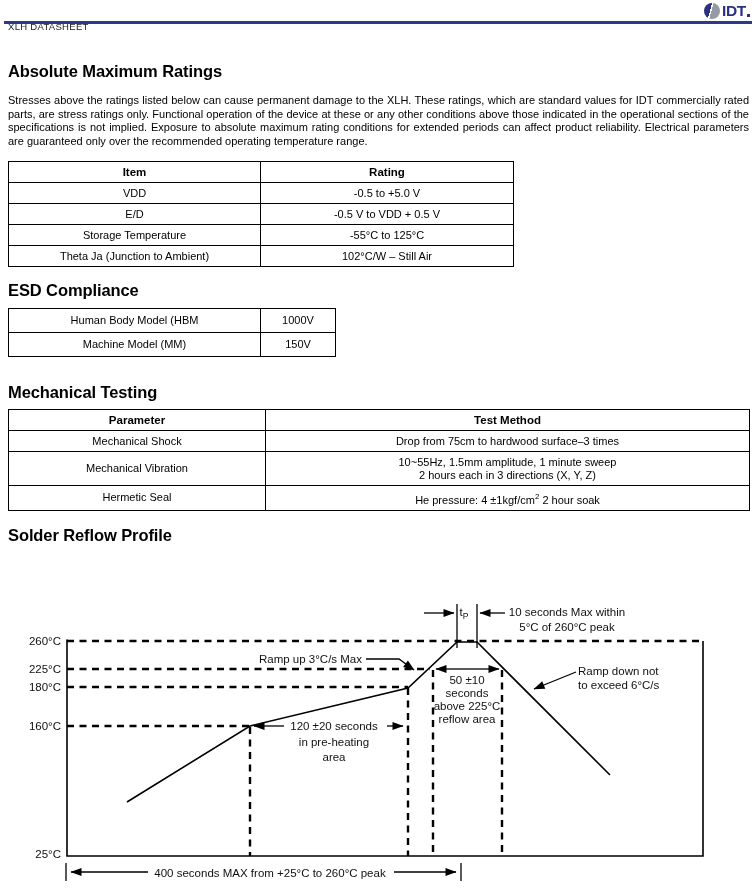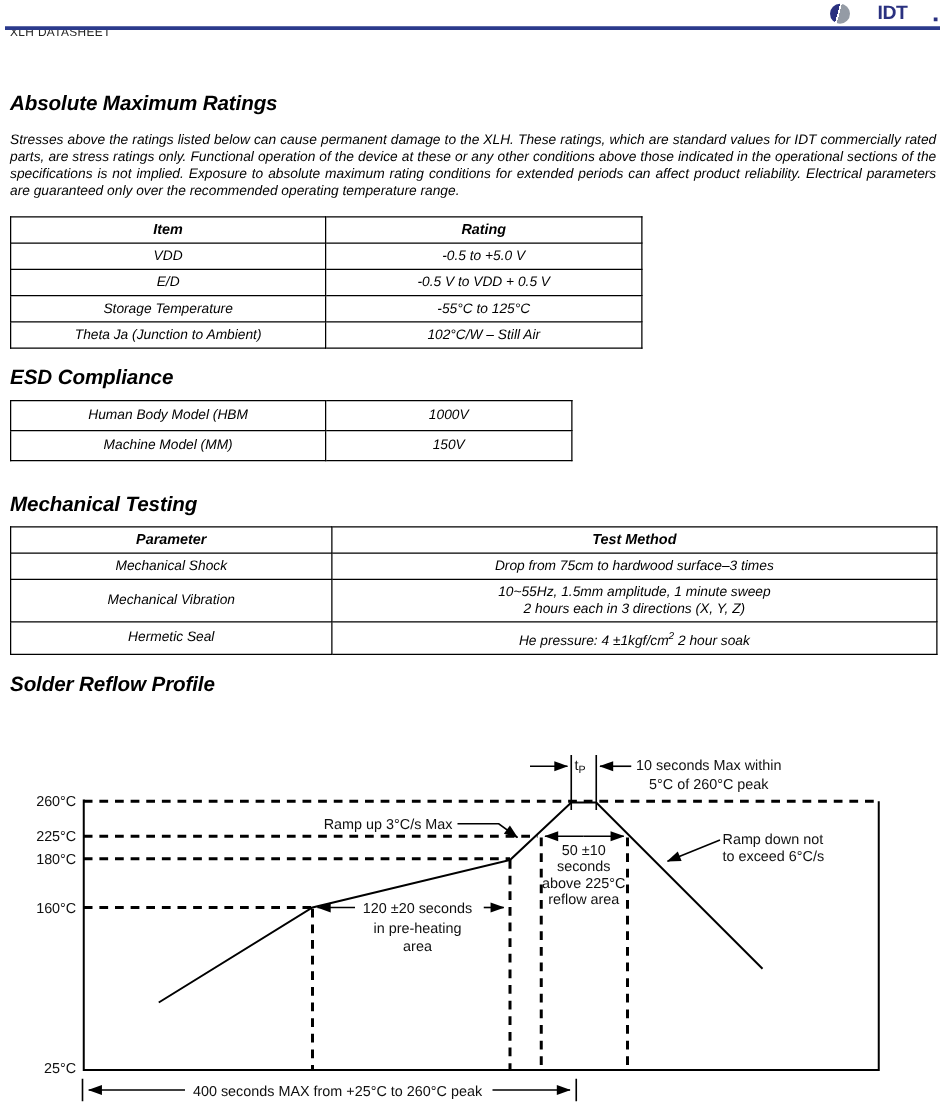--- a/index.html
+++ b/index.html
@@ -2,40 +2,40 @@
 <html><head>
 <meta charset="utf-8">
 <style>
   html,body { margin:0; padding:0; background:#fff; }
   body { width:756px; height:892px; font-family:"Liberation Sans","DejaVu Sans",sans-serif; color:#000; }
   .page { position:relative; width:756px; height:892px; overflow:hidden; background:#fff; }
 
   
   .doc-title { position:absolute; left:8px; top:21px; font-size:9.5px; letter-spacing:.3px; color:#222;text-align:right; }
   .header-rule { position:absolute; left:4px; right:4px; top:21px; height:3px; background:#2b3a8c; }
-  .logo { position:absolute; right:6px; top:2px; display:flex; align-items:center; height:18px;gap:20px; }
+  .logo { position:absolute; right:6px; top:2px; display:flex; align-items:center; height:18px; }
   .logo-circle { width:16px; height:16px; border-radius:50%;
     background:linear-gradient(105deg,#2a3180 0 40%,#ffffff 40% 47%,#949ba5 47% 100%); }
   .logo-text { font-size:15.5px; font-weight:bold; color:#2a3180; margin-left:2px; letter-spacing:-.3px; }
   .logo-dot { width:3px; height:3px; background:#2a3180; display:inline-block; margin:8px 0 0 1px; }
 
-  .content { padding:12px 8px; overflow:hidden;font-style:italic; }
+  .content { padding:0 8px; overflow:hidden; }
   h1 { font-size:16.5px; font-weight:bold; margin:0; letter-spacing:-.1px; }
   .h-abs { margin-top:62px; }
   .body-par { margin:13px 0 0 0; width:741px; font-size:11px; line-height:13.5px; text-align:justify; }
 
   table { border-collapse:collapse; table-layout:fixed; font-size:11px; background:#fff; }
   th,td { border:1.5px solid #000; }
   th { font-weight:bold; font-size:11.5px; padding:4px 6px; }
   td { text-align:center; padding:3.5px 7px; line-height:13px; }
   sup { font-size:8px; }
 
   .t1 { width:506px; margin-top:13px; }
   .t1 .c1 { width:252px; }
-  .t-esd { width:450px; margin-top:8px; }
+  .t-esd { width:328px; margin-top:8px; }
   .t-esd .c1 { width:252px; }
   .t-esd td { padding:5px 7px; }
   .h-esd { margin-top:14px; }
   .h-mech { margin-top:26px; }
   .t-mech { width:742px; margin-top:7px; }
   .t-mech .c1 { width:257px; }
   .h-reflow { margin-top:15px; }
 
   
   .chart { position:absolute; left:0; top:600px; }

